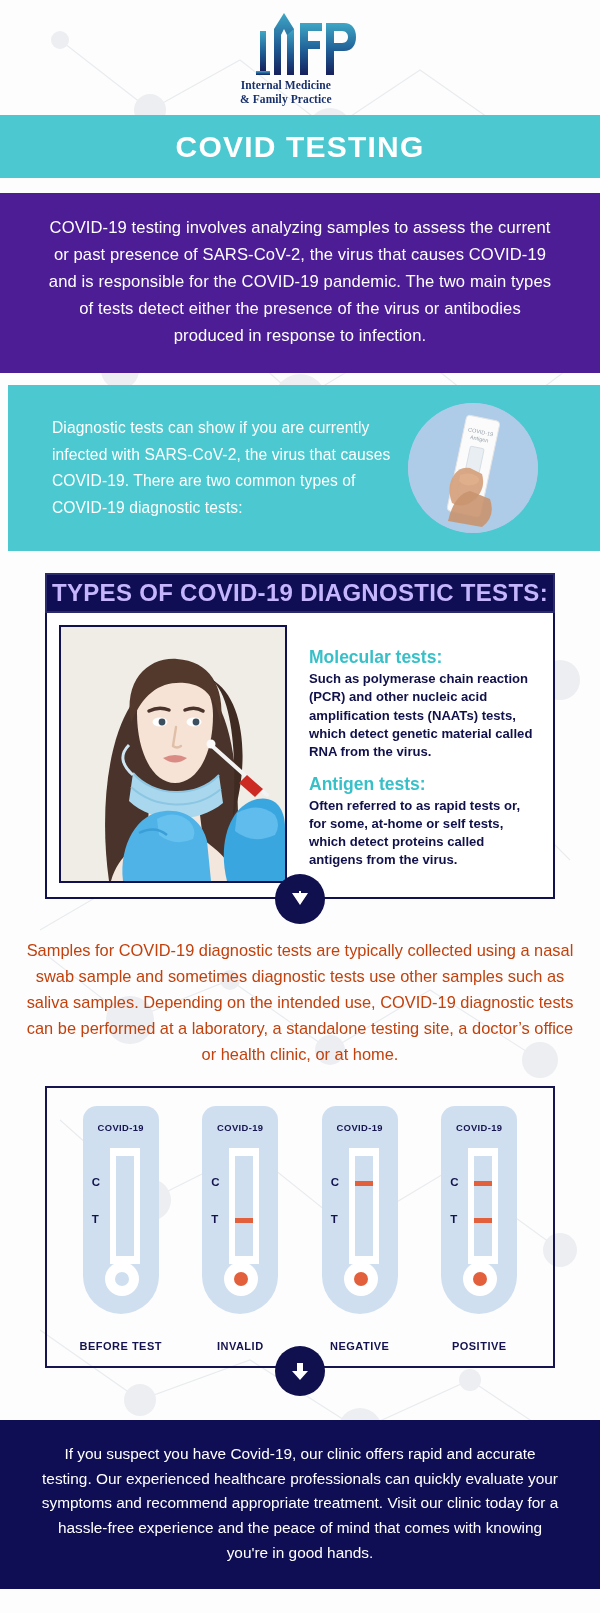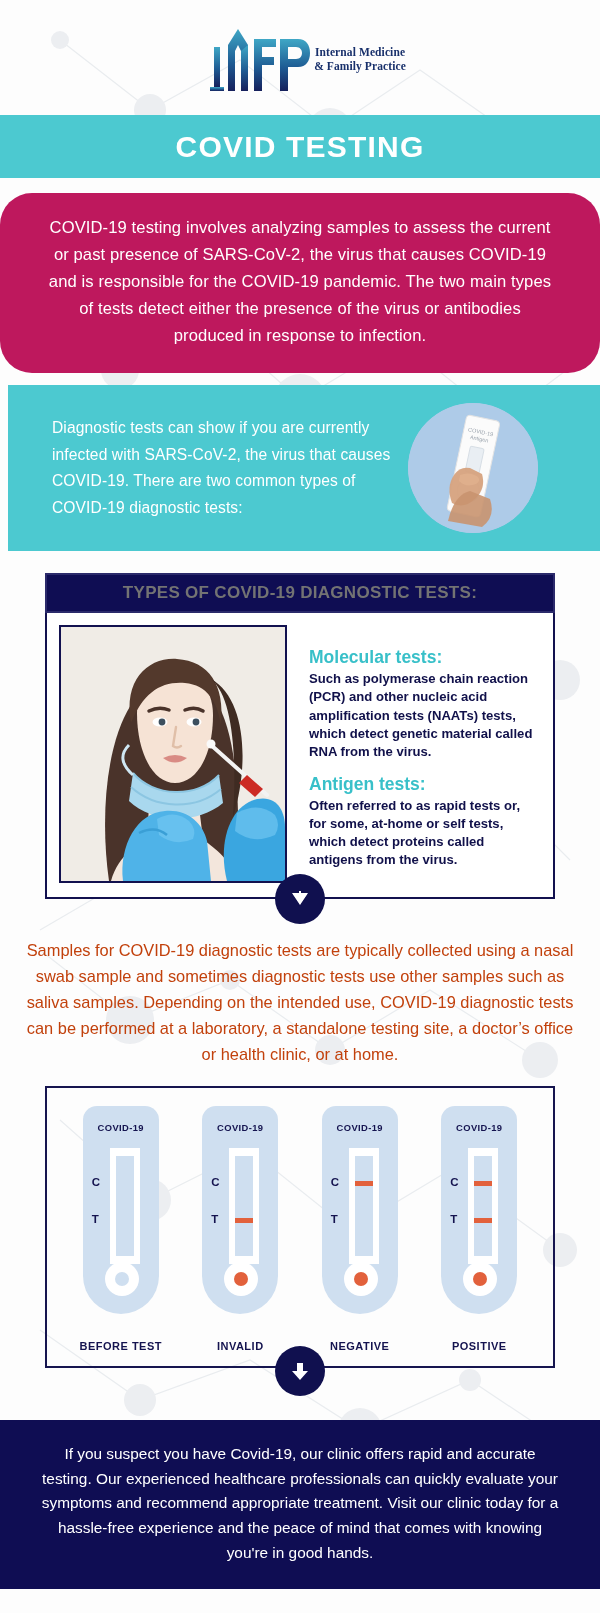--- a/index.html
+++ b/index.html
@@ -28,22 +28,22 @@
     position: relative;
     z-index: 2;
     height: 115px;
     display: flex;
     align-items: center;
     justify-content: center;
     background: transparent;
   }
   .logo-wrap {
     display: flex;
-    flex-direction: row;
-    align-items: center;
+    flex-direction: column;
+    align-items: flex-start;
     line-height: 1;
   }
   .logo-mark {
     width: 120px;
     height: 66px;
     display: block;
   }
   .logo-sub {
     margin-top: 3px;
     font-family: "Liberation Serif", serif;
@@ -71,24 +71,23 @@
     font-weight: 700;
     letter-spacing: 1.2px;
   }
 
   .gap { position: relative; z-index: 2; background: transparent; }
 
   
   .navy-block {
     position: relative;
     z-index: 2;
-    background: #be185d;
+    background: #4c1d95;
     padding: 22px 46px 24px 46px;
     text-align: center;
-    border-radius: 32px;
   }
   .navy-block p {
     color: #ffffff;
     font-size: 16.6px;
     line-height: 1.62;
     letter-spacing: .1px;
   }
 
   
   .teal-block {
@@ -127,22 +126,22 @@
   }
   .types-header {
     background: #0f0d53;
     border: 2px solid #2b2a6b;
     height: 40px;
     display: flex;
     align-items: center;
     justify-content: center;
   }
   .types-header h2 {
-    color: #737373;
-    font-size: 17px;
+    color: #c4b5fd;
+    font-size: 24px;
     font-weight: 700;
     letter-spacing: .3px;
   }
   .types-body {
     border: 2px solid #12114f;
     border-top: none;
     background: #ffffff;
     display: flex;
     padding: 12px 12px 14px 12px;
     gap: 22px;

